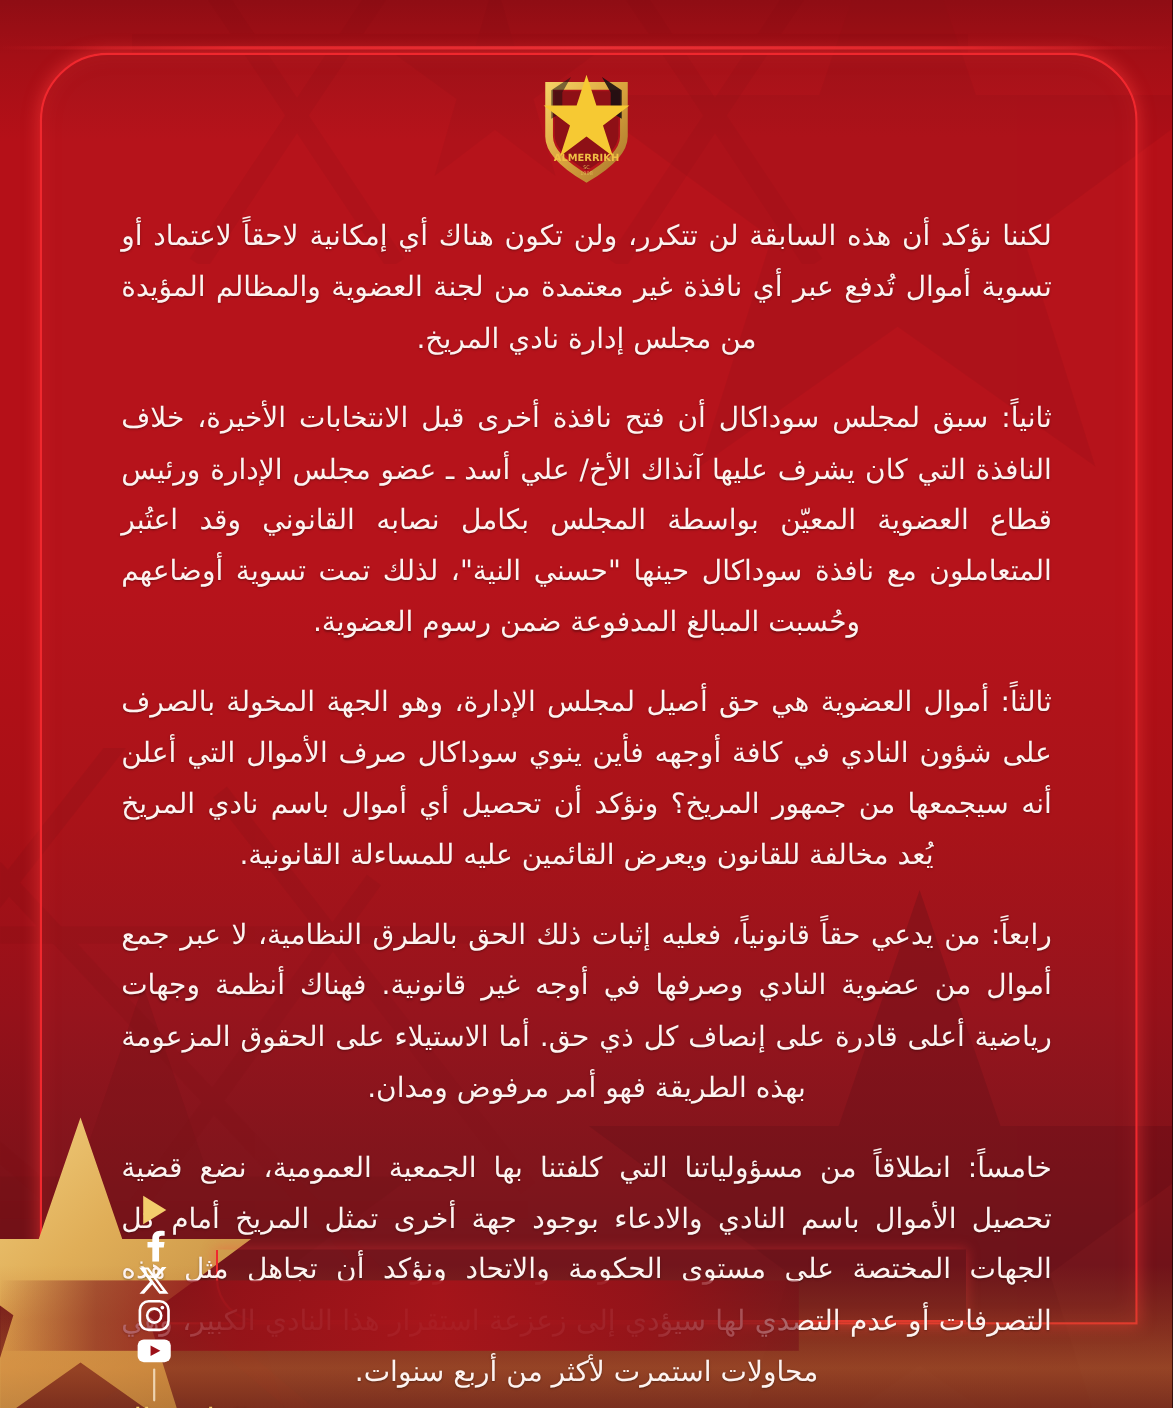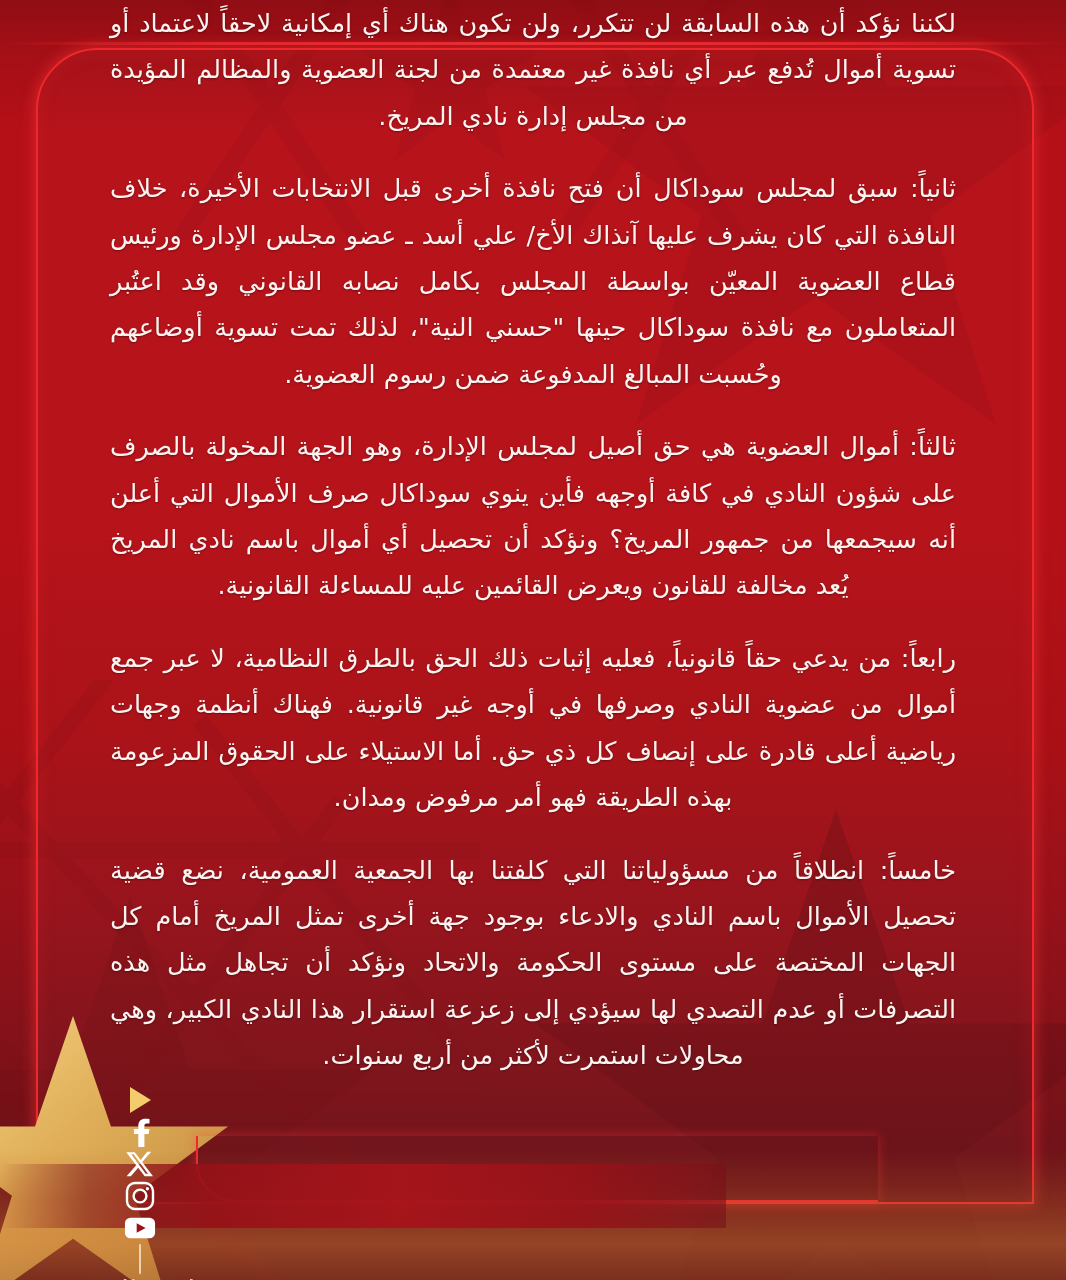--- a/index.html
+++ b/index.html
@@ -284,20 +284,42 @@
         <stop offset="100%" stop-color="#b9813a"></stop>
       </linearGradient>
     </defs>
     <polygon points="100,6 123,73 194,73 137,115 158,182 100,141 42,182 63,115 6,73 77,73" fill="url(#goldgrad)"></polygon>
   </svg>
 
   <div class="card-outline"></div>
 
   <div class="content">
 
+    <div class="crest-wrap">
+      <svg class="crest" viewBox="0 0 96 112">
+        <defs>
+          <linearGradient id="shield" x1="0" y1="0" x2="1" y2="1">
+            <stop offset="0%" stop-color="#f4cf63"></stop>
+            <stop offset="50%" stop-color="#d9a33d"></stop>
+            <stop offset="100%" stop-color="#a9762c"></stop>
+          </linearGradient>
+        </defs>
+
+        <path d="M14 20 L82 20 L82 66 Q82 84 48 104 Q14 84 14 66 Z" fill="none" stroke="url(#shield)" stroke-width="7"></path>
+        <path d="M19 25 L77 25 L77 65 Q77 80 48 97 Q19 80 19 65 Z" fill="#8e1016"></path>
+
+        <path d="M62 12 L80 24 L80 50 L70 44 L70 26 Z" fill="#1b1012" opacity=".9"></path>
+        <path d="M34 12 L16 24 L16 50 L26 44 L26 26 Z" fill="#1b1012" opacity=".55"></path>
+
+        <polygon points="48,10 57,38 87,38 63,56 72,84 48,66 24,84 33,56 9,38 39,38" fill="#f6c933"></polygon>
+        <text x="48" y="88" text-anchor="middle" font-size="9" font-weight="bold" fill="#f0bf45" font-family="'DejaVu Sans', sans-serif">ALMERRIKH</text>
+        <text x="48" y="95.5" text-anchor="middle" font-size="4.5" fill="#e0b255" font-family="'DejaVu Sans', sans-serif">SC</text>
+        <text x="48" y="101.5" text-anchor="middle" font-size="4.5" fill="#e0b255" font-family="'DejaVu Sans', sans-serif">1908</text>
+      </svg>
+    </div>
 
     <div class="body-text">
       <p class="para">لكننا نؤكد أن هذه السابقة لن تتكرر، ولن تكون هناك أي إمكانية لاحقاً لاعتماد أو تسوية أموال تُدفع عبر أي نافذة غير معتمدة من لجنة العضوية والمظالم المؤيدة من مجلس إدارة نادي المريخ.</p>
       <p class="para">ثانياً: سبق لمجلس سوداكال أن فتح نافذة أخرى قبل الانتخابات الأخيرة، خلاف النافذة التي كان يشرف عليها آنذاك الأخ/ علي أسد ـ عضو مجلس الإدارة ورئيس قطاع العضوية المعيّن بواسطة المجلس بكامل نصابه القانوني وقد اعتُبر المتعاملون مع نافذة سوداكال حينها "حسني النية"، لذلك تمت تسوية أوضاعهم وحُسبت المبالغ المدفوعة ضمن رسوم العضوية.</p>
       <p class="para">ثالثاً: أموال العضوية هي حق أصيل لمجلس الإدارة، وهو الجهة المخولة بالصرف على شؤون النادي في كافة أوجهه فأين ينوي سوداكال صرف الأموال التي أعلن أنه سيجمعها من جمهور المريخ؟ ونؤكد أن تحصيل أي أموال باسم نادي المريخ يُعد مخالفة للقانون ويعرض القائمين عليه للمساءلة القانونية.</p>
       <p class="para">رابعاً: من يدعي حقاً قانونياً، فعليه إثبات ذلك الحق بالطرق النظامية، لا عبر جمع أموال من عضوية النادي وصرفها في أوجه غير قانونية. فهناك أنظمة وجهات رياضية أعلى قادرة على إنصاف كل ذي حق. أما الاستيلاء على الحقوق المزعومة بهذه الطريقة فهو أمر مرفوض ومدان.</p>
       <p class="para">خامساً: انطلاقاً من مسؤولياتنا التي كلفتنا بها الجمعية العمومية، نضع قضية تحصيل الأموال باسم النادي والادعاء بوجود جهة أخرى تمثل المريخ أمام كل الجهات المختصة على مستوى الحكومة والاتحاد ونؤكد أن تجاهل مثل هذه التصرفات أو عدم التصدي لها سيؤدي إلى زعزعة استقرار هذا النادي الكبير، وهي محاولات استمرت لأكثر من أربع سنوات.</p>
     </div>
   </div>
 

